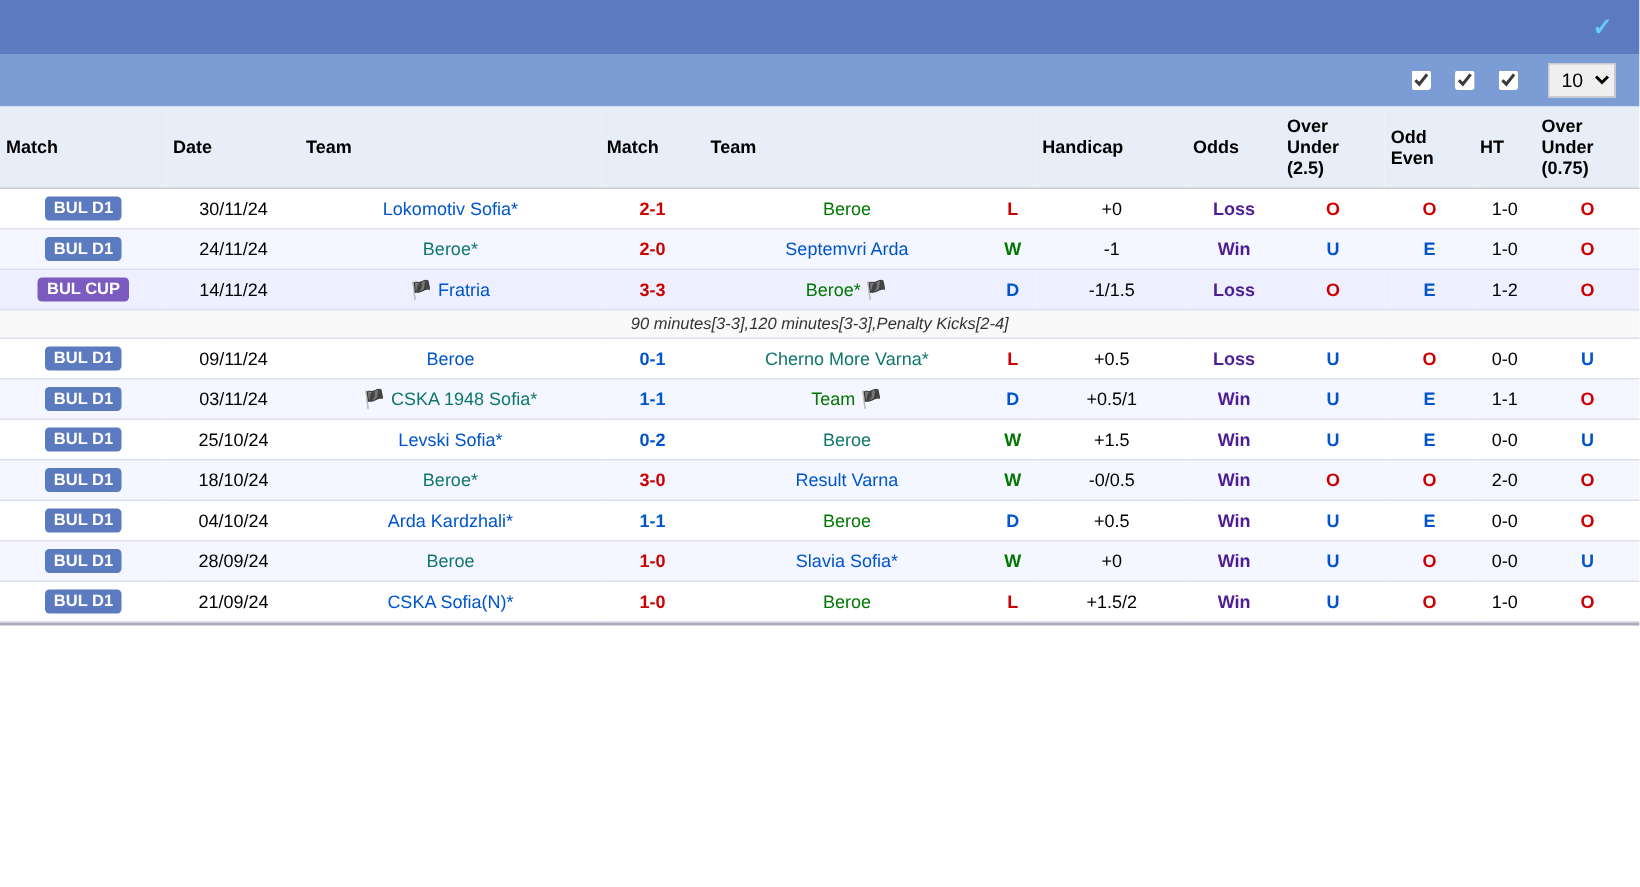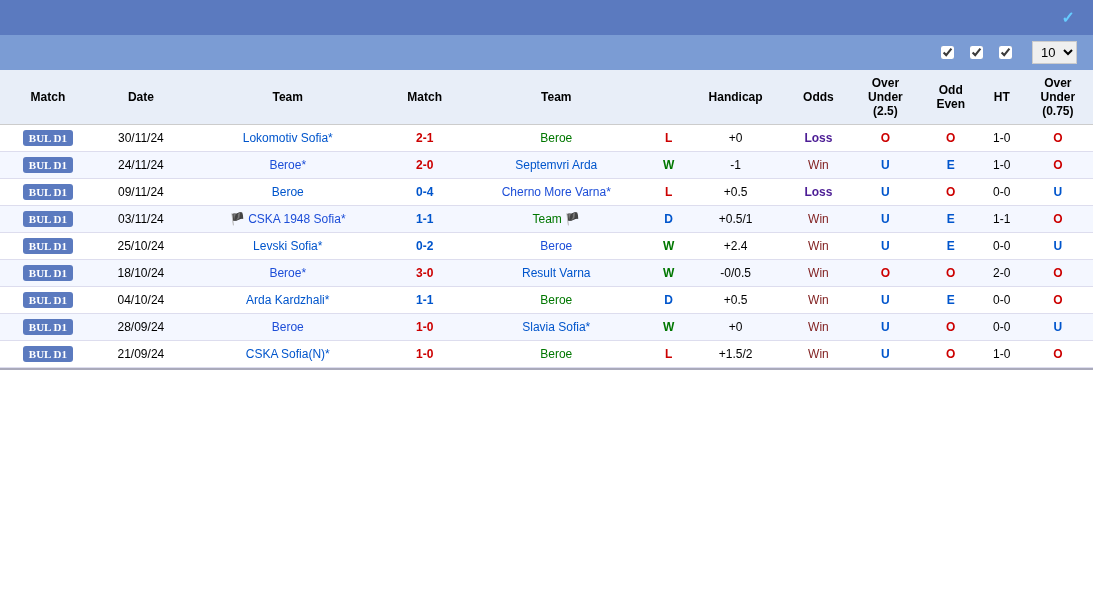--- a/index.html
+++ b/index.html
@@ -62,21 +62,21 @@
     table {
       width: 100%;
       border-collapse: collapse;
     }
 
     thead tr {
       background: #e8eef8;
     }
     thead th {
       padding: 6px 4px;
-      text-align: center;
+      text-align: left;
       font-weight: bold;
       font-size: 12px;
       border-bottom: 1px solid #ccc;
       color: #000;
     }
 
     tbody tr {
       border-bottom: 1px solid #dde;
     }
     tbody tr:nth-child(even) {
@@ -104,38 +104,37 @@
       color: #000;
     }
 
     .badge {
       display: inline-block;
       padding: 2px 6px;
       border-radius: 3px;
       font-size: 11px;
       font-weight: bold;
       color: #fff;
-      font-family: Liberation Serif, serif;
     }
     .badge-buld1 { background: #5b7abf; }
     .badge-bulcup { background: #7b5bbf; }
 
     .result-red { color: #cc0000; font-weight: bold; }
     .result-blue { color: #0055cc; font-weight: bold; }
 
-    .team-red { color: #1d4ed8; }
+    .team-red { color: #0f766e; }
     .team-blue { color: #0055cc; }
     .team-green { color: #007700; }
 
     .res-L { color: #cc0000; font-weight: bold; }
     .res-W { color: #007700; font-weight: bold; }
     .res-D { color: #0055cc; font-weight: bold; }
 
     .odds-loss { color: #4c1d95; font-weight: bold; }
-    .odds-win { color: #7f1d1d; font-weight: normal; }
+    .odds-win { color: #4c1d95; font-weight: bold; }
 
     .over-o { color: #cc0000; font-weight: bold; }
     .over-u { color: #0055cc; font-weight: bold; }
     .even-e { color: #0055cc; font-weight: bold; }
     .even-o { color: #cc0000; font-weight: bold; }
 
     .summary-section {
       padding: 6px 10px;
       font-size: 12px;
       line-height: 1.8;
@@ -224,25 +223,42 @@
     <td class="result-red">2-0</td>
     <td class="team-blue">Septemvri Arda</td>
     <td class="res-W">W</td>
     <td>-1</td>
     <td class="odds-win">Win</td>
     <td class="over-u">U</td>
     <td class="even-e">E</td>
     <td>1-0</td>
     <td class="over-o">O</td>
   </tr>
+      <tr class="cup-row">
+    <td><span class="badge badge-bulcup">BUL CUP</span></td>
+    <td>14/11/24</td>
+    <td class="team-blue">🏴 Fratria</td>
+    <td class="result-red">3-3</td>
+    <td class="team-green">Beroe* 🏴</td>
+    <td class="res-D">D</td>
+    <td>-1/1.5</td>
+    <td class="odds-loss">Loss</td>
+    <td class="over-o">O</td>
+    <td class="even-e">E</td>
+    <td>1-2</td>
+    <td class="over-o">O</td>
+  </tr>
+      <tr class="note-row">
+        <td colspan="12">90 minutes[3-3],120 minutes[3-3],Penalty Kicks[2-4]</td>
+      </tr>
       <tr>
     <td><span class="badge badge-buld1">BUL D1</span></td>
     <td>09/11/24</td>
     <td class="team-blue">Beroe</td>
-    <td class="result-blue">0-4</td>
+    <td class="result-blue">0-1</td>
     <td class="team-red">Cherno More Varna*</td>
     <td class="res-L">L</td>
     <td>+0.5</td>
     <td class="odds-loss">Loss</td>
     <td class="over-u">U</td>
     <td class="even-o">O</td>
     <td>0-0</td>
     <td class="over-u">U</td>
   </tr>
       <tr>
@@ -259,21 +275,21 @@
     <td>1-1</td>
     <td class="over-o">O</td>
   </tr>
       <tr>
     <td><span class="badge badge-buld1">BUL D1</span></td>
     <td>25/10/24</td>
     <td class="team-blue">Levski Sofia*</td>
     <td class="result-blue">0-2</td>
     <td class="team-red">Beroe</td>
     <td class="res-W">W</td>
-    <td>+2.4</td>
+    <td>+1.5</td>
     <td class="odds-win">Win</td>
     <td class="over-u">U</td>
     <td class="even-e">E</td>
     <td>0-0</td>
     <td class="over-u">U</td>
   </tr>
       <tr>
     <td><span class="badge badge-buld1">BUL D1</span></td>
     <td>18/10/24</td>
     <td class="team-red">Beroe*</td>

